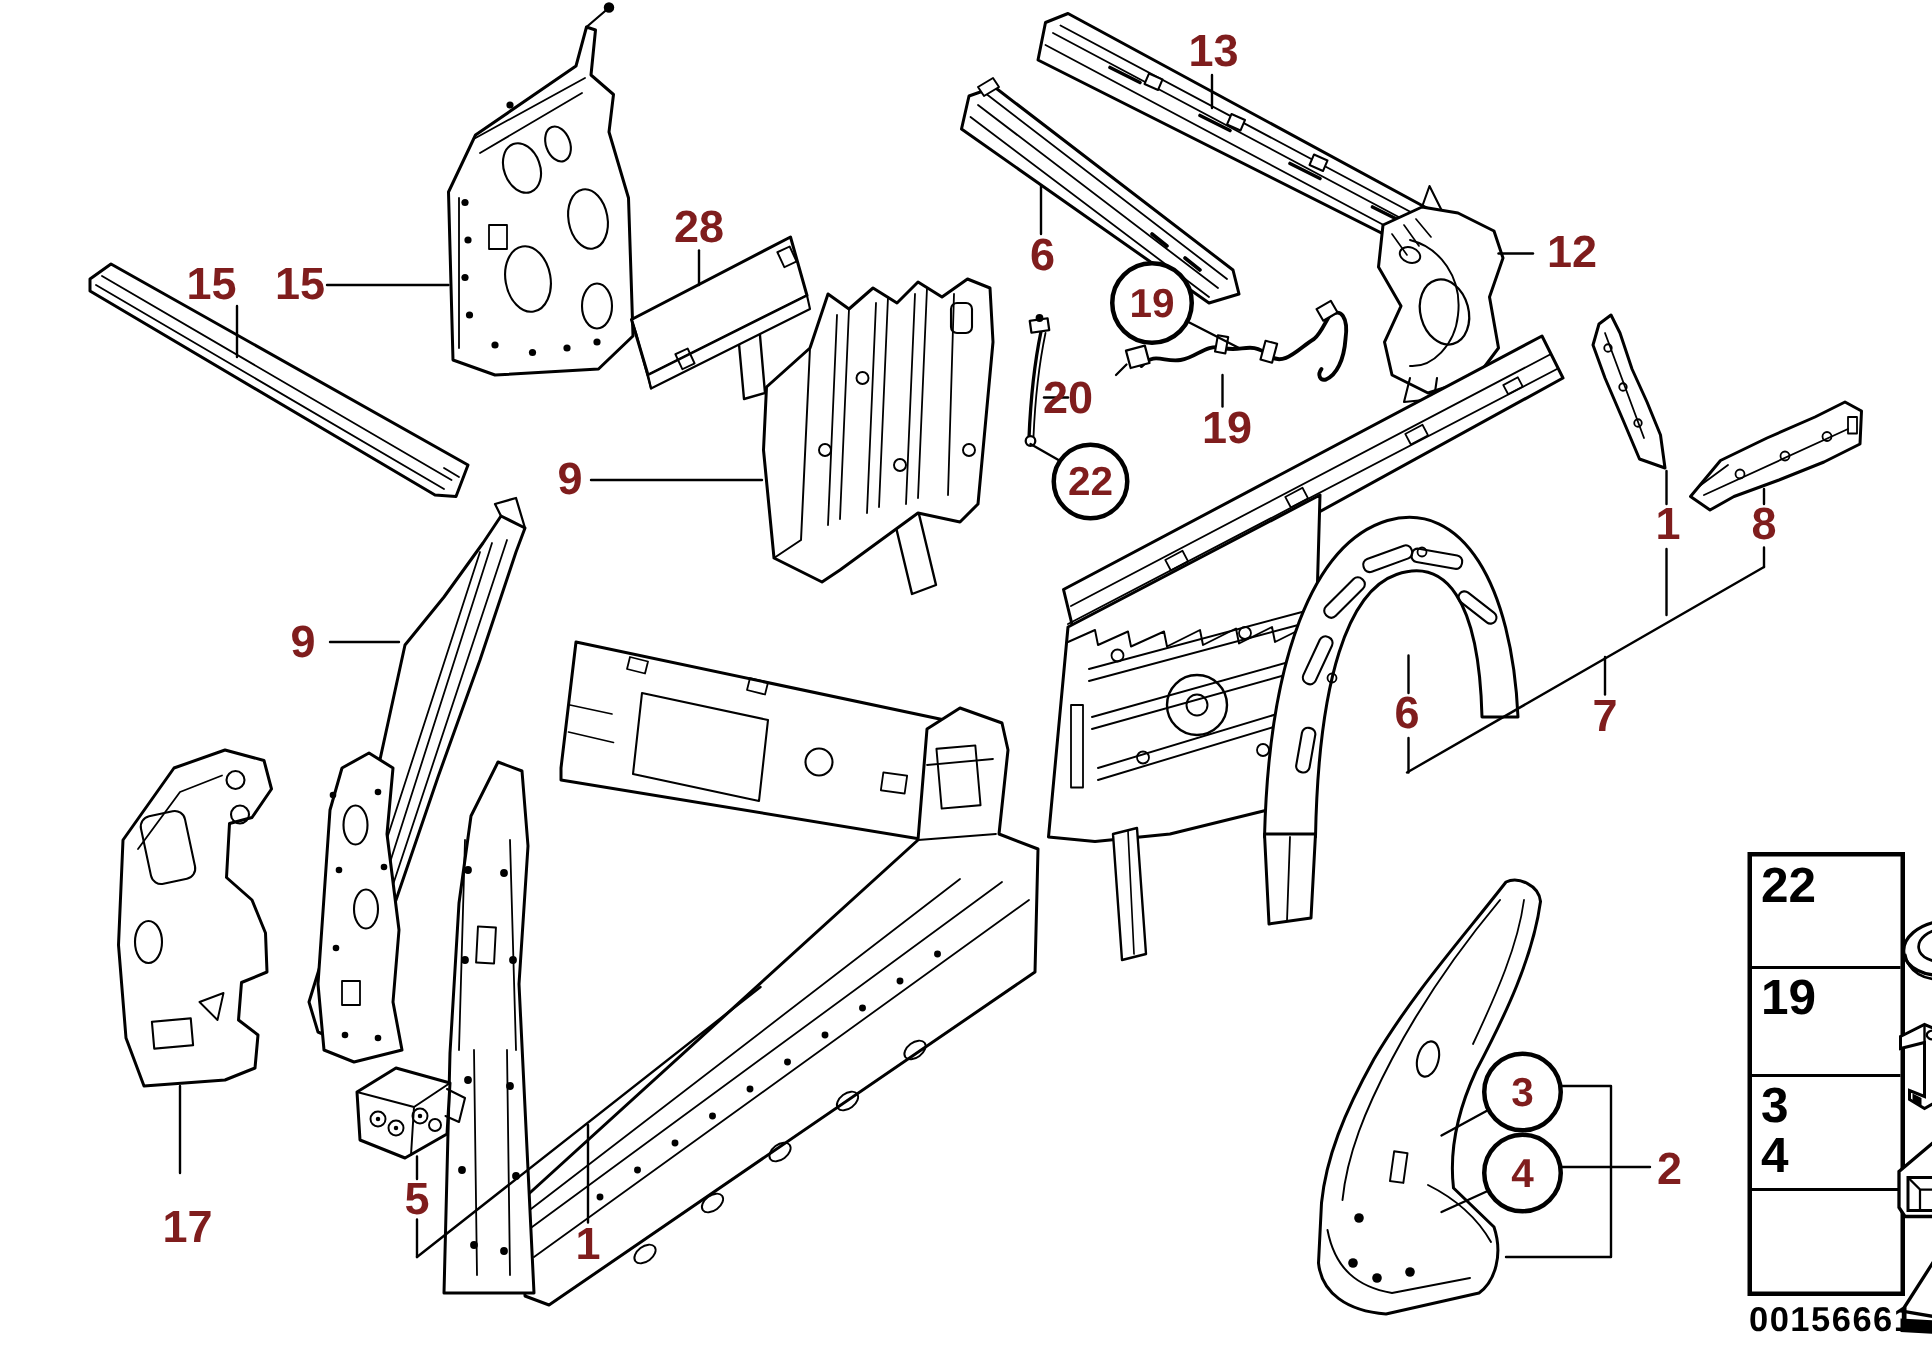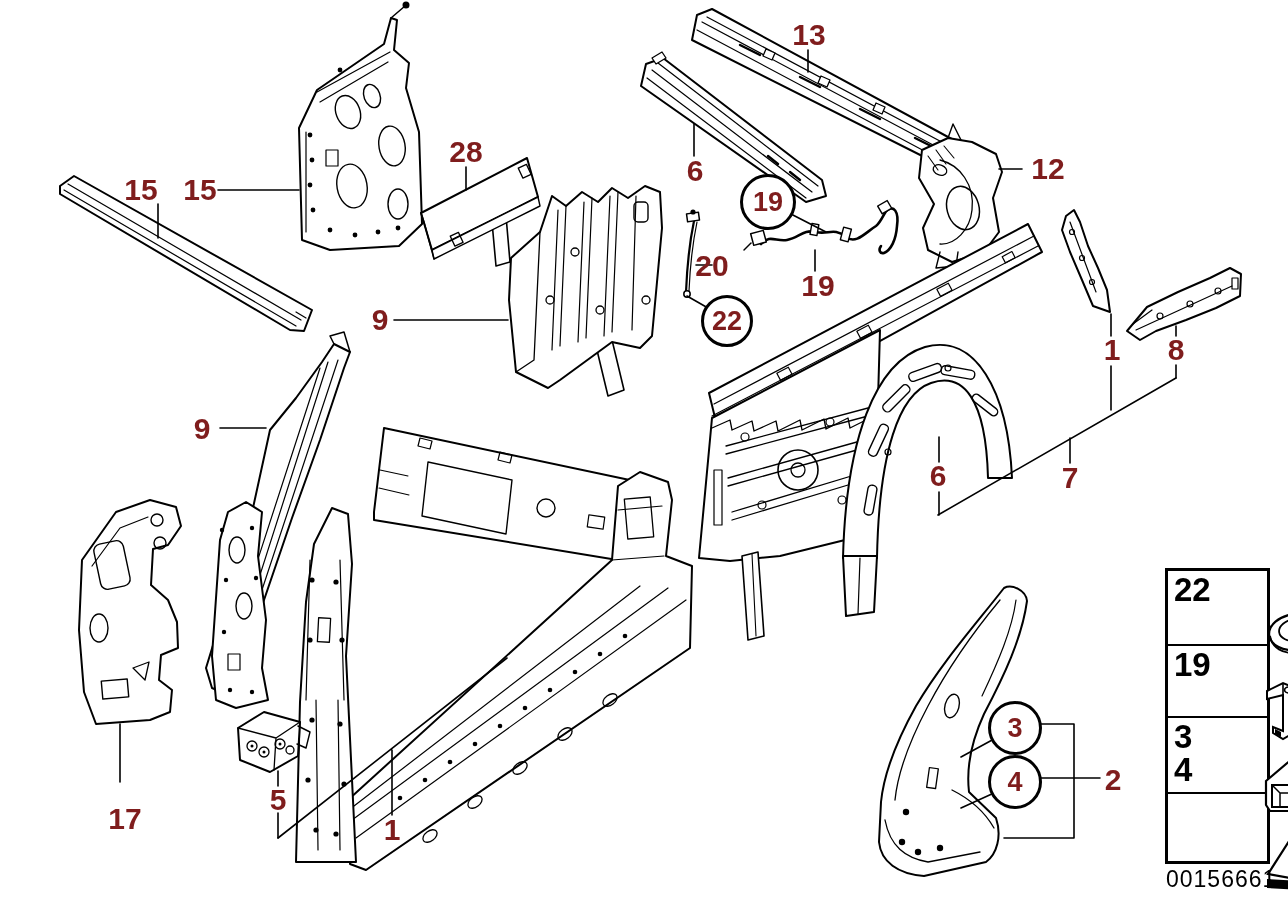--- a/index.html
+++ b/index.html
@@ -12,21 +12,21 @@
            background:#fff;display:flex;align-items:center;justify-content:center;font-size:27px;}
   .callout.circled.small{width:46px;height:46px;}
   .legend{position:absolute;left:1165px;top:568px;width:105px;height:296px;
           border:3px solid #000;box-sizing:border-box;background:#fff;display:flex;flex-direction:column;}
   .legend-row{position:relative;border-bottom:2px solid #000;box-sizing:border-box;flex:1;}
   .legend-row:last-child{border-bottom:none;}
   .legend-num{position:absolute;left:6px;top:2px;font-weight:bold;font-size:33px;line-height:1.0;color:#000;}
   .legend-num .second{display:block;}
   .legend-icon{position:absolute;right:2px;top:50%;transform:translateY(-50%);}
   .part-code{position:absolute;left:1166px;top:866px;width:110px;text-align:center;
-             font-size:23px;letter-spacing:1px;color:#000;font-weight:normal;}
+             font-size:23px;letter-spacing:1px;color:#000;font-weight:bold;}
 </style>
 </head>
 <body>
 
 <div class="stage">
 
 <svg width="1288" height="910" viewBox="0 0 1288 910" fill="none" stroke="#000" stroke-width="2" stroke-linejoin="round" stroke-linecap="round">
 
   <g>
     <path d="M60,186 L74,176 L312,310 L304,331 L290,330 L60,194 Z" fill="#fff"></path>

